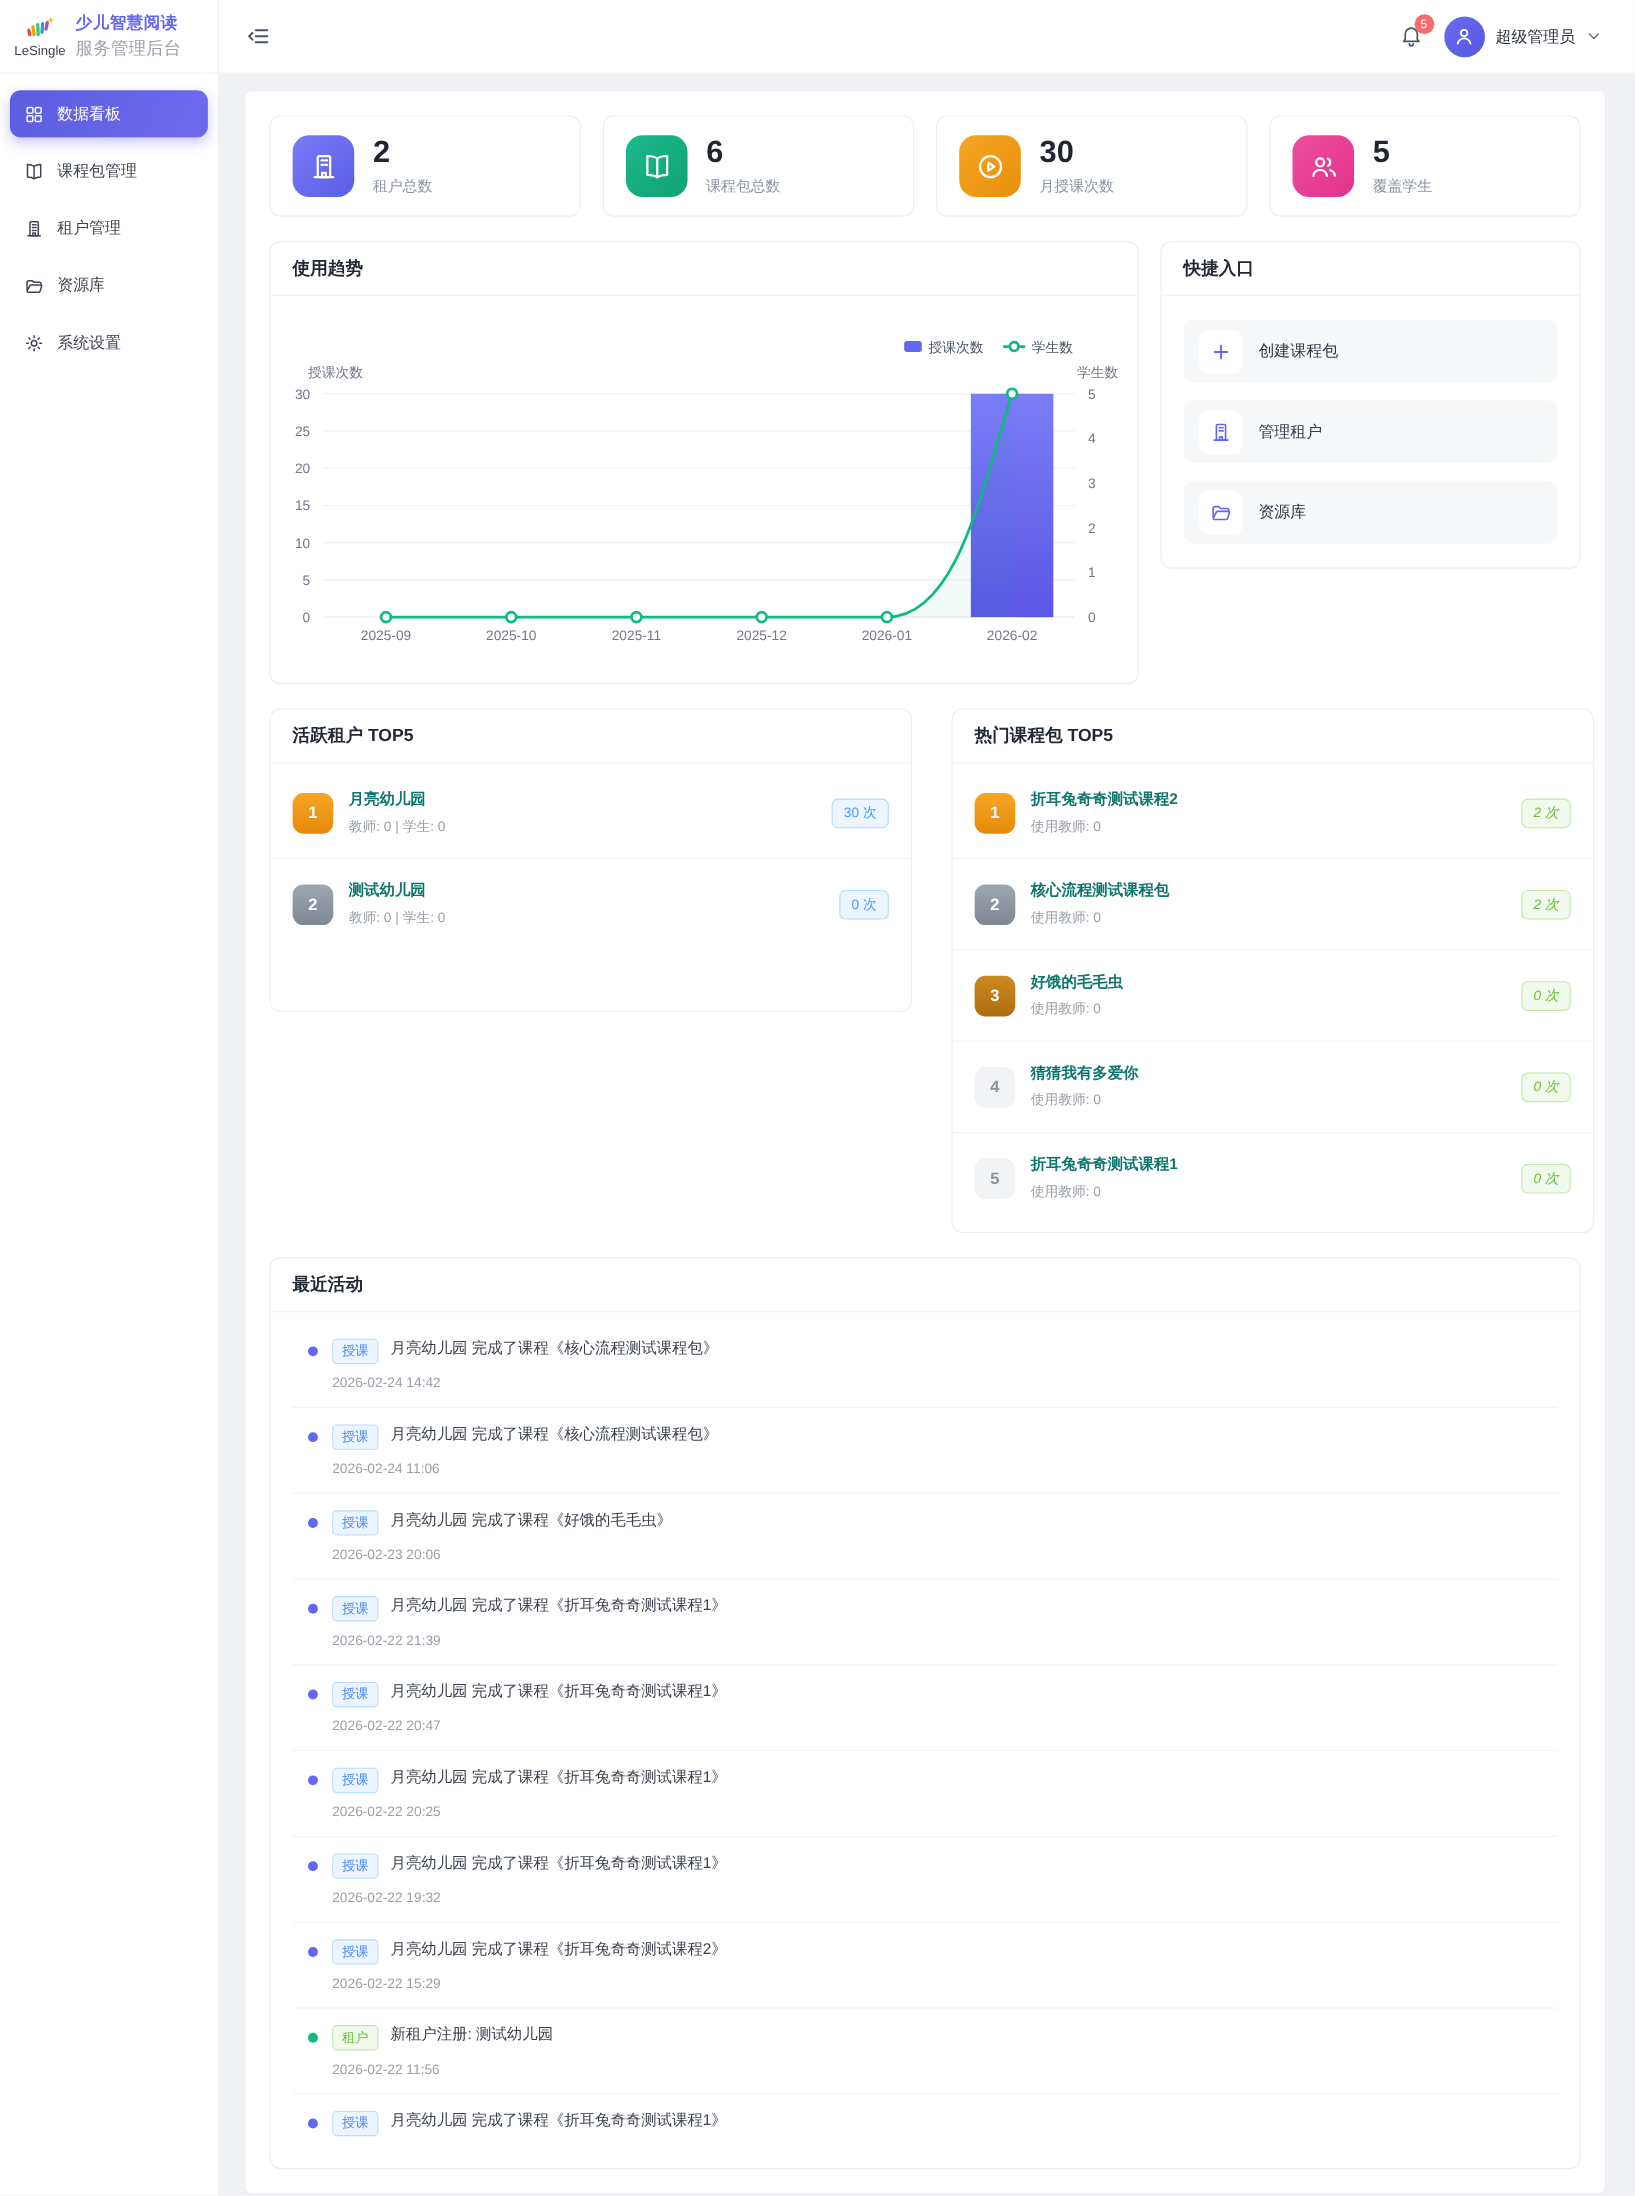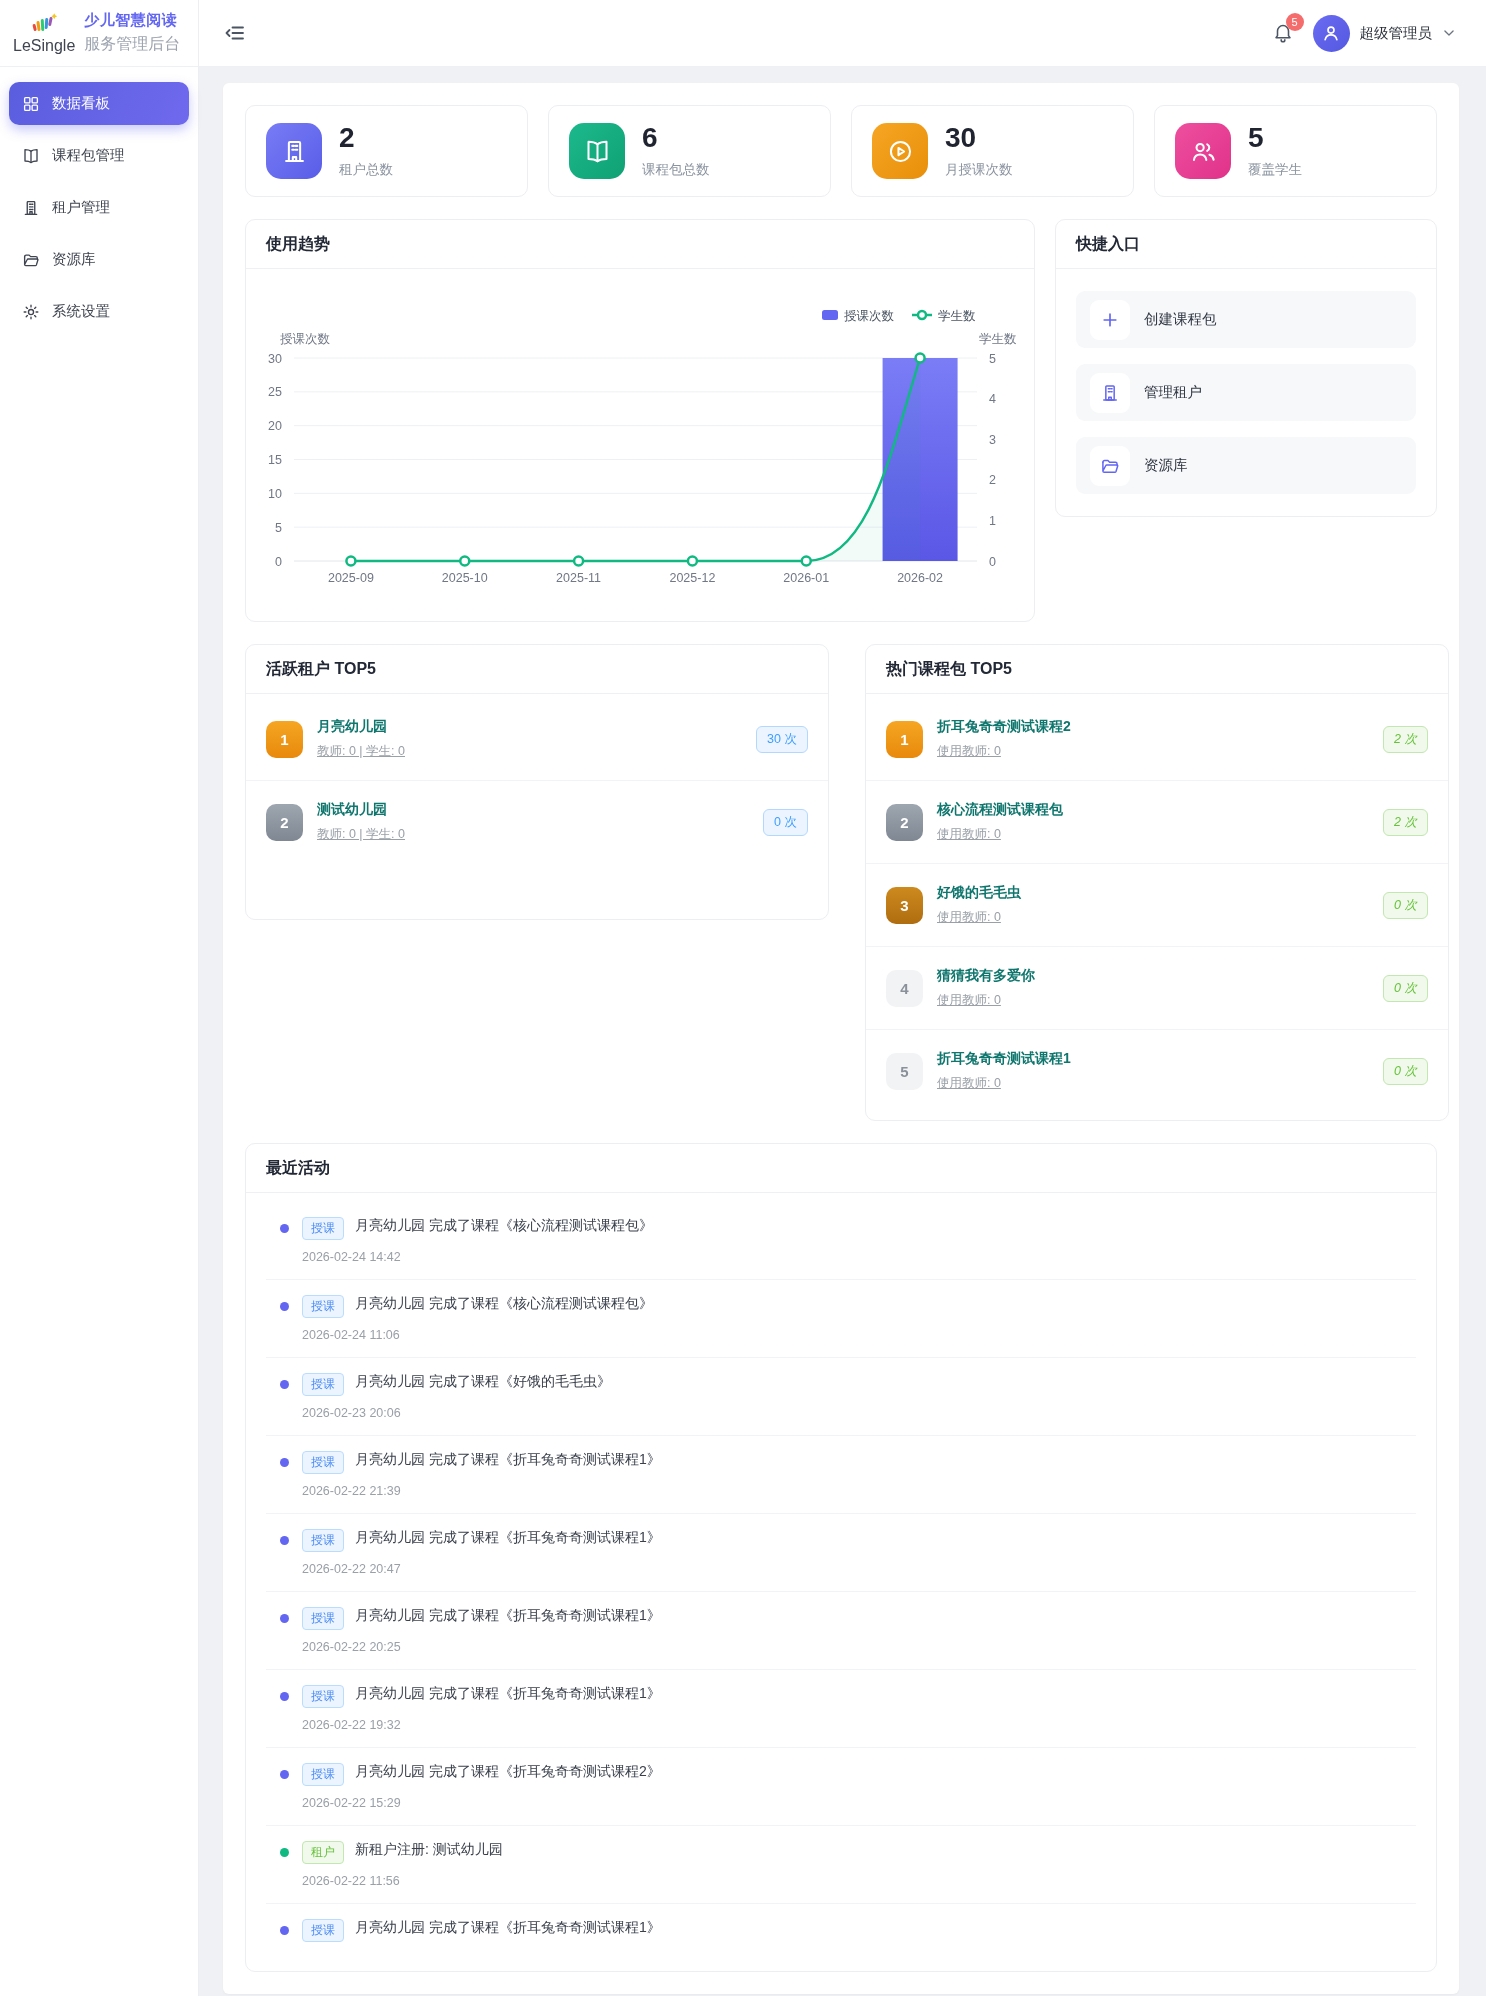--- a/index.html
+++ b/index.html
@@ -4,21 +4,21 @@
 <style>
   *{box-sizing:border-box;}
   html,body{margin:0;padding:0;}
   body{width:1486px;height:1996px;background:#f0f1f4;font-family:"Liberation Sans","DejaVu Sans",sans-serif;overflow:hidden;}
   .app{position:relative;width:1486px;height:1996px;overflow:hidden;}
 
   
   .sidebar{position:absolute;left:0;top:0;width:199px;height:100%;background:#fff;border-right:1px solid #eceef2;z-index:3;}
   .logo-block{height:67px;border-bottom:1px solid #eef0f3;display:flex;align-items:center;padding:0 8px 0 13px;gap:9px;}
   .logo-col{display:flex;flex-direction:column;align-items:center;}
-  .logo-lesingle{font-size:16px;color:#3f4450;margin-top:1px;text-align:center;}
+  .logo-lesingle{font-size:12px;color:#3f4450;margin-top:1px;text-align:center;}
   .brand-title{font-size:15px;font-weight:700;color:#6366f1;letter-spacing:.5px;}
   .brand-sub{font-size:16px;color:#9ca3af;margin-top:4px;text-align:center;}
   .menu{padding:15px 9px;}
   .menu-item{display:flex;align-items:center;gap:12px;height:43px;padding:0 13px;border-radius:10px;color:#3f4450;font-size:14.5px;margin-bottom:9px;cursor:pointer;}
   .menu-item svg{width:18px;height:18px;flex:0 0 18px;}
   .menu-item.active{background:linear-gradient(115deg,#5a5ede,#6f69ee);color:#fff;box-shadow:0 5px 12px rgba(99,102,241,.35);font-weight:500;}
 
   
   .header{position:absolute;left:199px;top:0;right:0;height:67px;background:#fff;border-bottom:1px solid #eef0f3;display:flex;align-items:center;justify-content:space-between;padding:0 30px 0 24px;z-index:2;}
   .fold-btn{width:24px;height:24px;color:#4b5563;cursor:pointer;}
@@ -72,21 +72,21 @@
   .rank-list.short{padding-bottom:56px;}
   .rank-row{display:flex;align-items:center;padding:20px 20px;border-bottom:1px solid #f2f3f6;}
   .rank-row:last-child{border-bottom:none;}
   .rank-badge{width:37px;height:37px;border-radius:10px;display:flex;align-items:center;justify-content:center;font-size:15px;font-weight:700;color:#fff;flex:0 0 37px;}
   .rank-1{background:linear-gradient(180deg,#f5a623,#e8890c);}
   .rank-2{background:linear-gradient(180deg,#9ea6b0,#7f8792);}
   .rank-3{background:linear-gradient(180deg,#cd8a1e,#b06d10);}
   .rank-4,.rank-5{background:#f2f3f5;color:#8b919a;font-weight:600;}
   .rank-info{margin-left:14px;flex:1;}
   .rank-name{font-size:14px;font-weight:700;color:#0f766e;}
-  .rank-sub{font-size:12.5px;color:#9aa0a8;margin-top:7px;text-decoration:underline;}
+  .rank-sub{font-size:12.5px;color:#9aa0a8;margin-top:7px;}
   .pill{font-size:12.5px;padding:4px 10px;border-radius:6px;border:1px solid transparent;white-space:nowrap;}
   .pill-blue{color:#409eff;background:#ecf5ff;border-color:#b3d8ff;}
   .pill-green{color:#67c23a;background:#f0f9eb;border-color:#c2e7b0;font-style:italic;}
 
   
   .activity-card{margin-top:22px;}
   .activity-list{padding:9px 20px 14px;}
   .activity-item{position:relative;padding:15px 0 15px 36px;border-bottom:1px solid #f2f3f6;}
   .activity-item:last-child{border-bottom:none;}
   .act-dot{position:absolute;left:14px;top:22px;width:9px;height:9px;border-radius:50%;background:#6366f1;}

